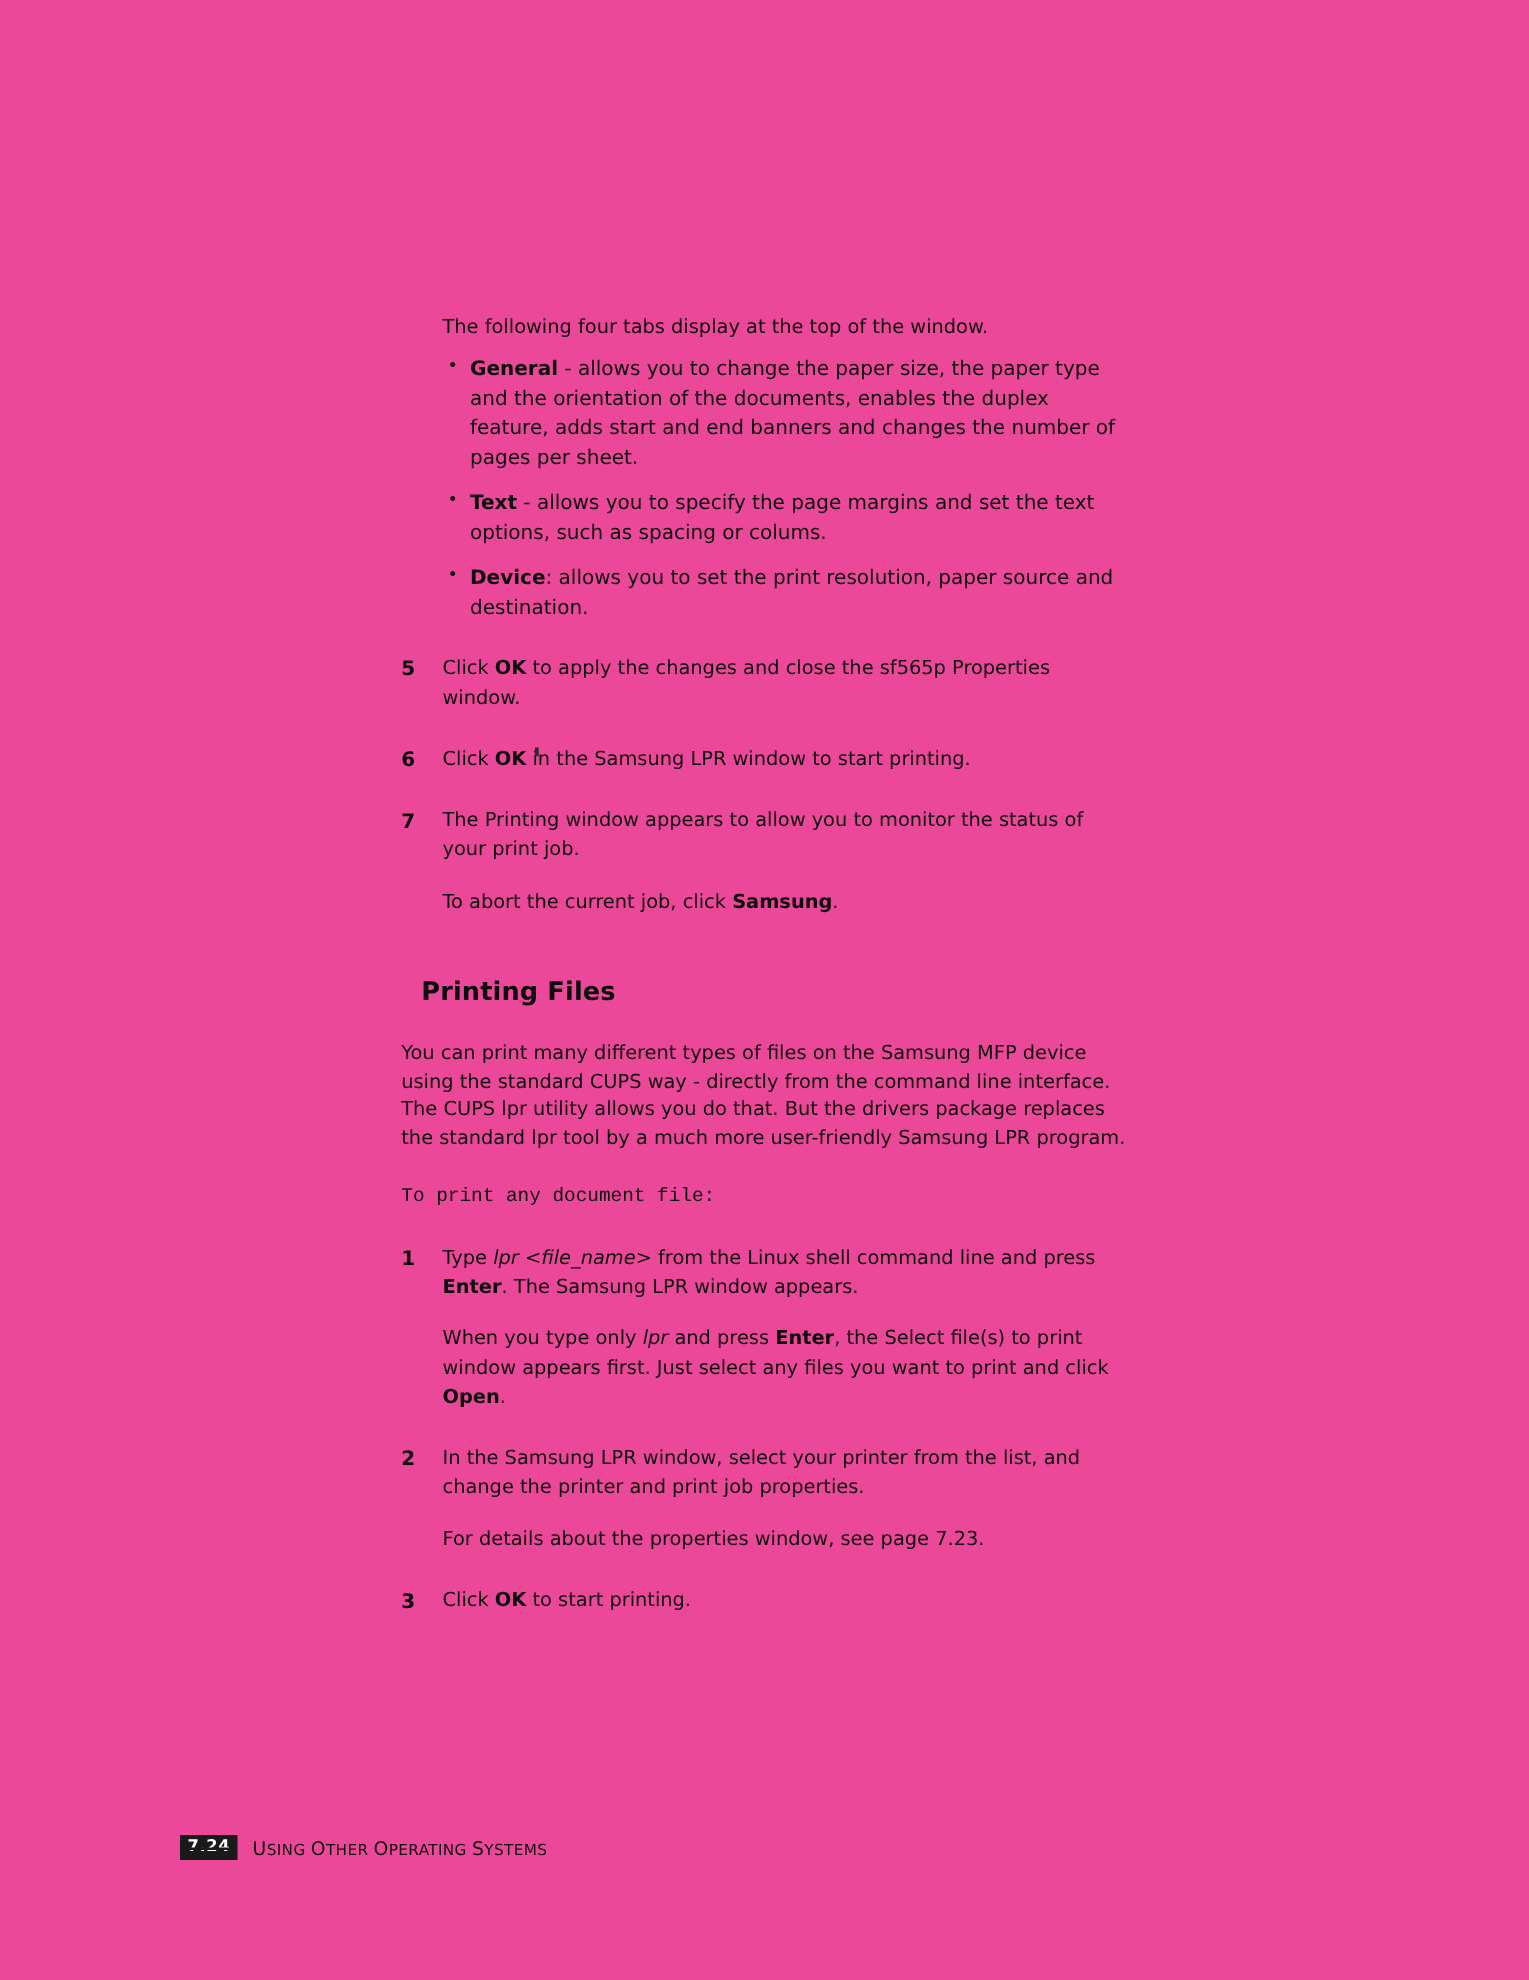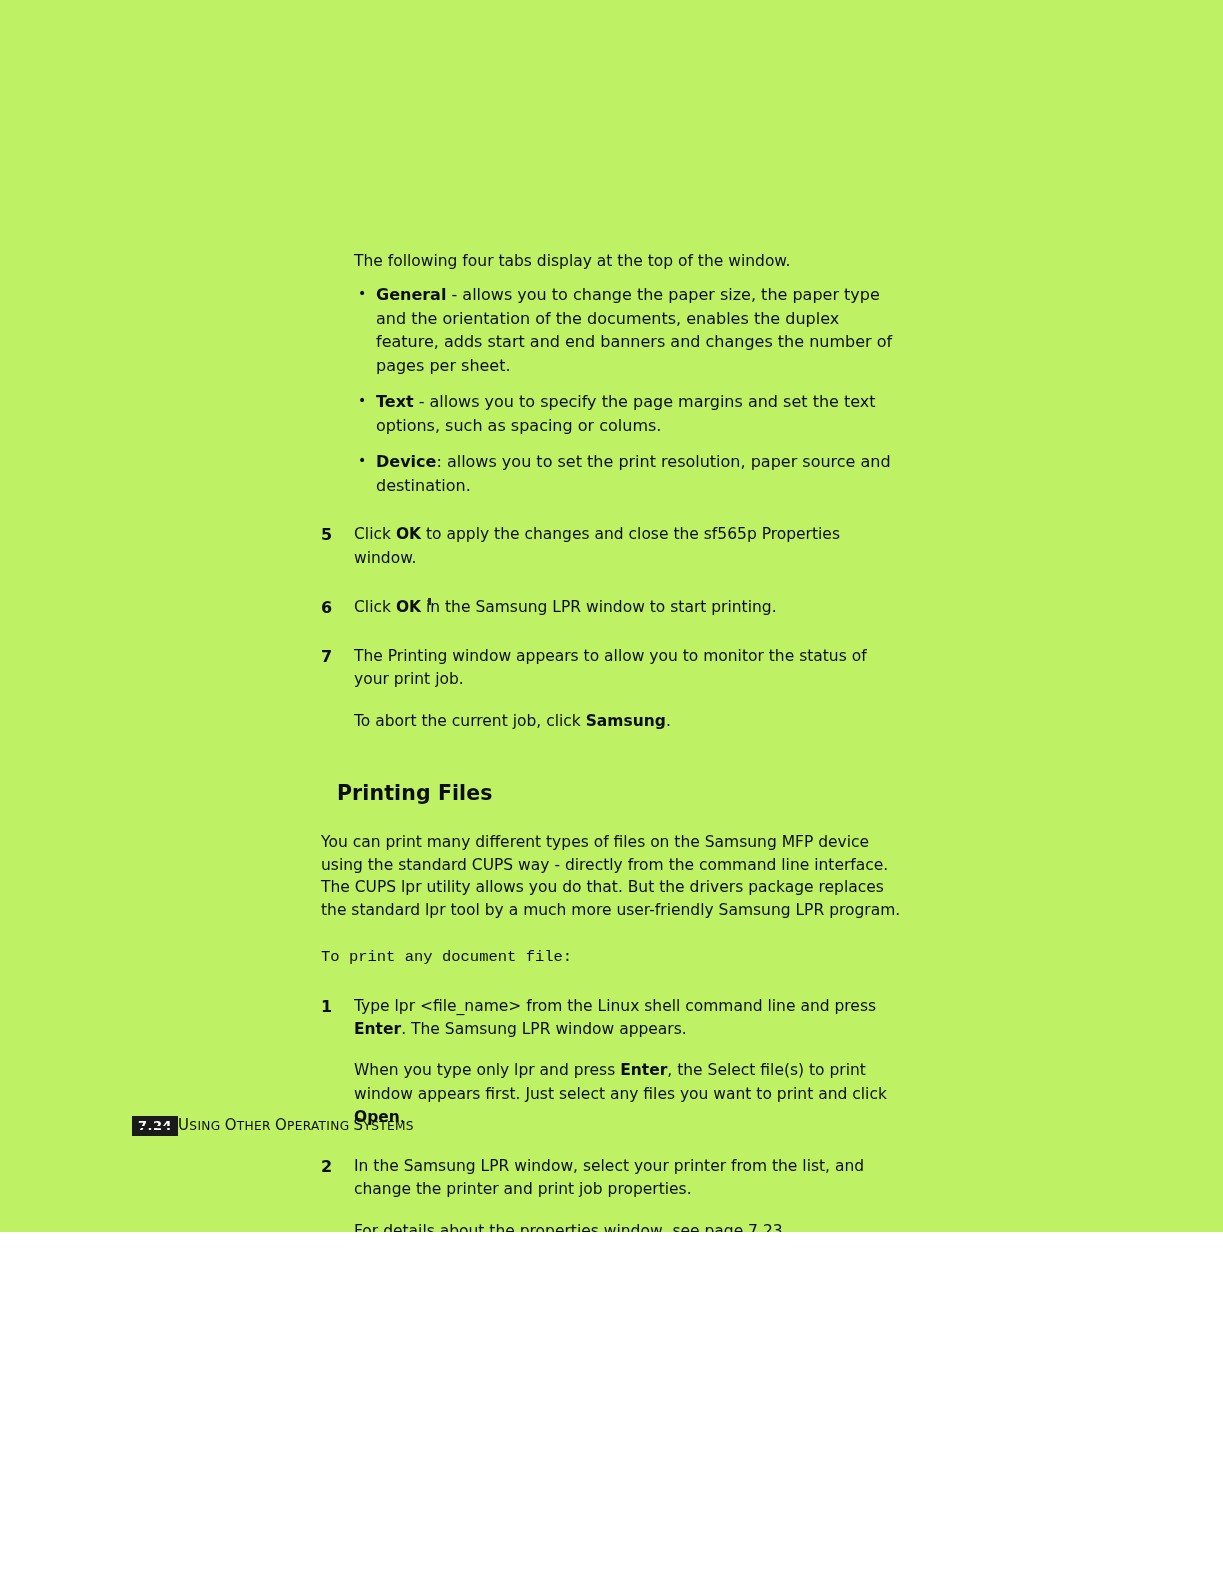--- a/index.html
+++ b/index.html
@@ -7,22 +7,22 @@
     padding: 0;
     background: #ffffff;
   }
   body {
     font-family: "DejaVu Sans", sans-serif;
     color: #0d0d0d;
   }
   .page {
     position: relative;
     width: 1223px;
-    height: 1232px;
-    background: #bef264;
+    height: 1584px;
+    background: #ec4899;
     overflow: hidden;
   }
   .content {
     position: absolute;
     left: 321px;
     top: 250px;
     width: 580px;
   }
   .intro-line {
     font-size: 15.5px;
@@ -42,21 +42,21 @@
     line-height: 1.47;
   }
   ul.tab-list li::before {
     content: "\2022";
     position: absolute;
     left: 4px;
     top: 0;
     font-size: 14px;
   }
   .b { font-weight: bold; }
-  .i { }
+  .i { font-style: italic; }
 
   .step {
     position: relative;
     margin-top: 26px;
     padding-left: 33px;
     font-size: 15.5px;
     line-height: 1.5;
   }
   .step .num {
     position: absolute;
@@ -88,24 +88,25 @@
     margin-top: 26px;
     font-size: 15.5px;
     line-height: 1.47;
   }
   .body-para.tight {
     margin-top: 24px;
     font-family: Liberation Mono, monospace;
   }
   .footer {
     position: absolute;
-    left: 132px;
+    left: 144px;
     bottom: 96px;
     display: flex;
-    align-items: flex-start;
+    align-items: flex-end;
+    gap: 12px;
   }
   .page-tag {
     background: #1a1a1a;
     color: #ffffff;
     font-size: 13px;
     font-weight: bold;
     padding: 3px 6px 4px 6px;
     letter-spacing: 0.5px;
     line-height: 1;
     position: relative;

